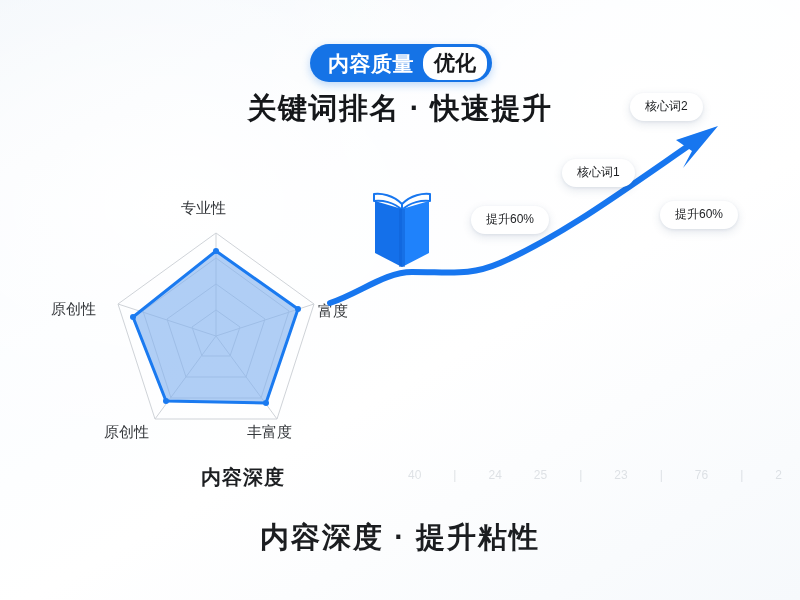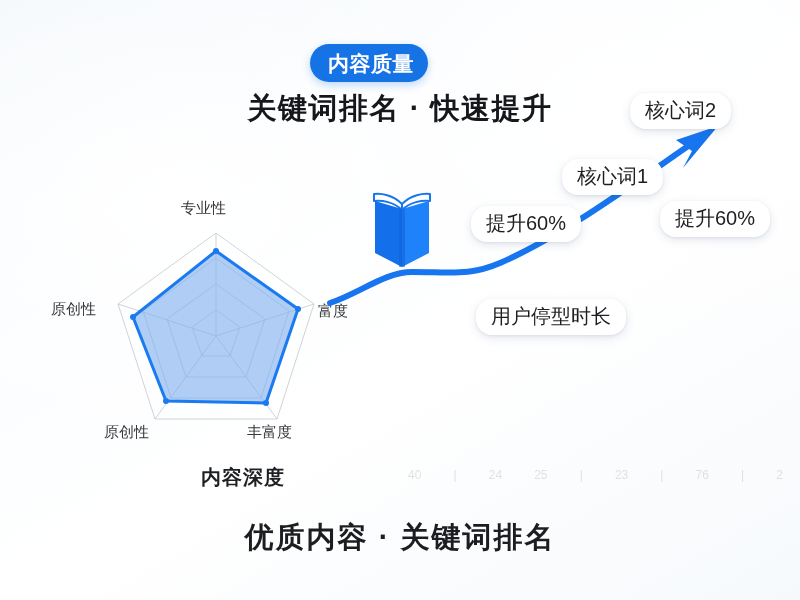--- a/index.html
+++ b/index.html
@@ -73,48 +73,49 @@
 
   
   #curve { position: absolute; left: 0; top: 0; pointer-events: none; }
 
   
   .pill {
     position: absolute;
     background: #ffffff;
     border-radius: 16px;
     padding: 7px 15px 9px 15px;
-    font-size: 20px; color: #1d1f22; white-space: nowrap;
+    font-size: 12px; color: #1d1f22; white-space: nowrap;
     box-shadow: 0 3px 10px rgba(40,70,110,.13), 0 1px 3px rgba(40,70,110,.08);
     line-height: 1;
   }
   #pill-kw2  { left: 630px; top: 93px; }
   #pill-kw1  { left: 562px; top: 159px; }
   #pill-up-l { left: 471px; top: 206px; }
   #pill-up-r { left: 660px; top: 201px; }
   #pill-dwell{ left: 476px; top: 299px; }
 
   
   #faint-axis {
     position: absolute; left: 408px; top: 462px; width: 375px; height: 26px;
-    display: flex; align-items: center; justify-content: space-between;
+    display: flex; align-items: center; 
     opacity: .30;
     gap: 32px;
   }
   #faint-axis .tk {
     font-size: 12px; color: #9aa3ad; line-height: 1;
   }
 </style>
 </head>
 <body>
 
 <div id="stage">
 
   <div id="badge">
     <span class="b-main">内容质量</span>
+    <span class="b-chip">优化</span>
   </div>
 
   <div id="main-title">关键词排名 · 快速提升</div>
 
   <div id="radar">
     <svg width="400" height="230" viewBox="0 0 400 230">
 
       <g stroke="#cfd3d8" fill="none" stroke-width="1">
         <polygon points="180,5 278,76 241,191 119,191 82,76"></polygon>
         <polygon points="180,30 253,83 225,170 135,170 107,83"></polygon>
@@ -156,32 +157,31 @@
     <path d="M31 15 C 40 6, 52 4, 59 5 L 59 12 C 51 11, 39 13, 31 21 Z" fill="#ffffff" stroke="#1776ef" stroke-width="2" stroke-linejoin="round"></path>
     <path d="M31 20 L 4 12 L 4 64 L 31 78 Z" fill="#1470ea"></path>
     <path d="M31 20 L 58 12 L 58 64 L 31 78 Z" fill="#1f82fb"></path>
     <path d="M28 20 L 34 20 L 34 78 L 28 78 Z" fill="#0f62d6" opacity=".55"></path>
   </svg>
 
   <div class="pill" id="pill-kw2">核心词2</div>
   <div class="pill" id="pill-kw1">核心词1</div>
   <div class="pill" id="pill-up-l">提升60%</div>
   <div class="pill" id="pill-up-r">提升60%</div>
-  <div class="pill" id="pill-dwell">用户停型时长</div>
 
   <div id="content-depth">内容深度</div>
 
   <div id="faint-axis">
     <span class="tk">40</span>
     <span class="tk">|</span>
     <span class="tk">24</span>
     <span class="tk">25</span>
     <span class="tk">|</span>
     <span class="tk">23</span>
     <span class="tk">|</span>
     <span class="tk">76</span>
     <span class="tk">|</span>
     <span class="tk">2</span>
   </div>
 
-  <div id="bottom-title">优质内容 · 关键词排名</div>
+  <div id="bottom-title">内容深度 · 提升粘性</div>
 
 </div>
 
 </body></html>

